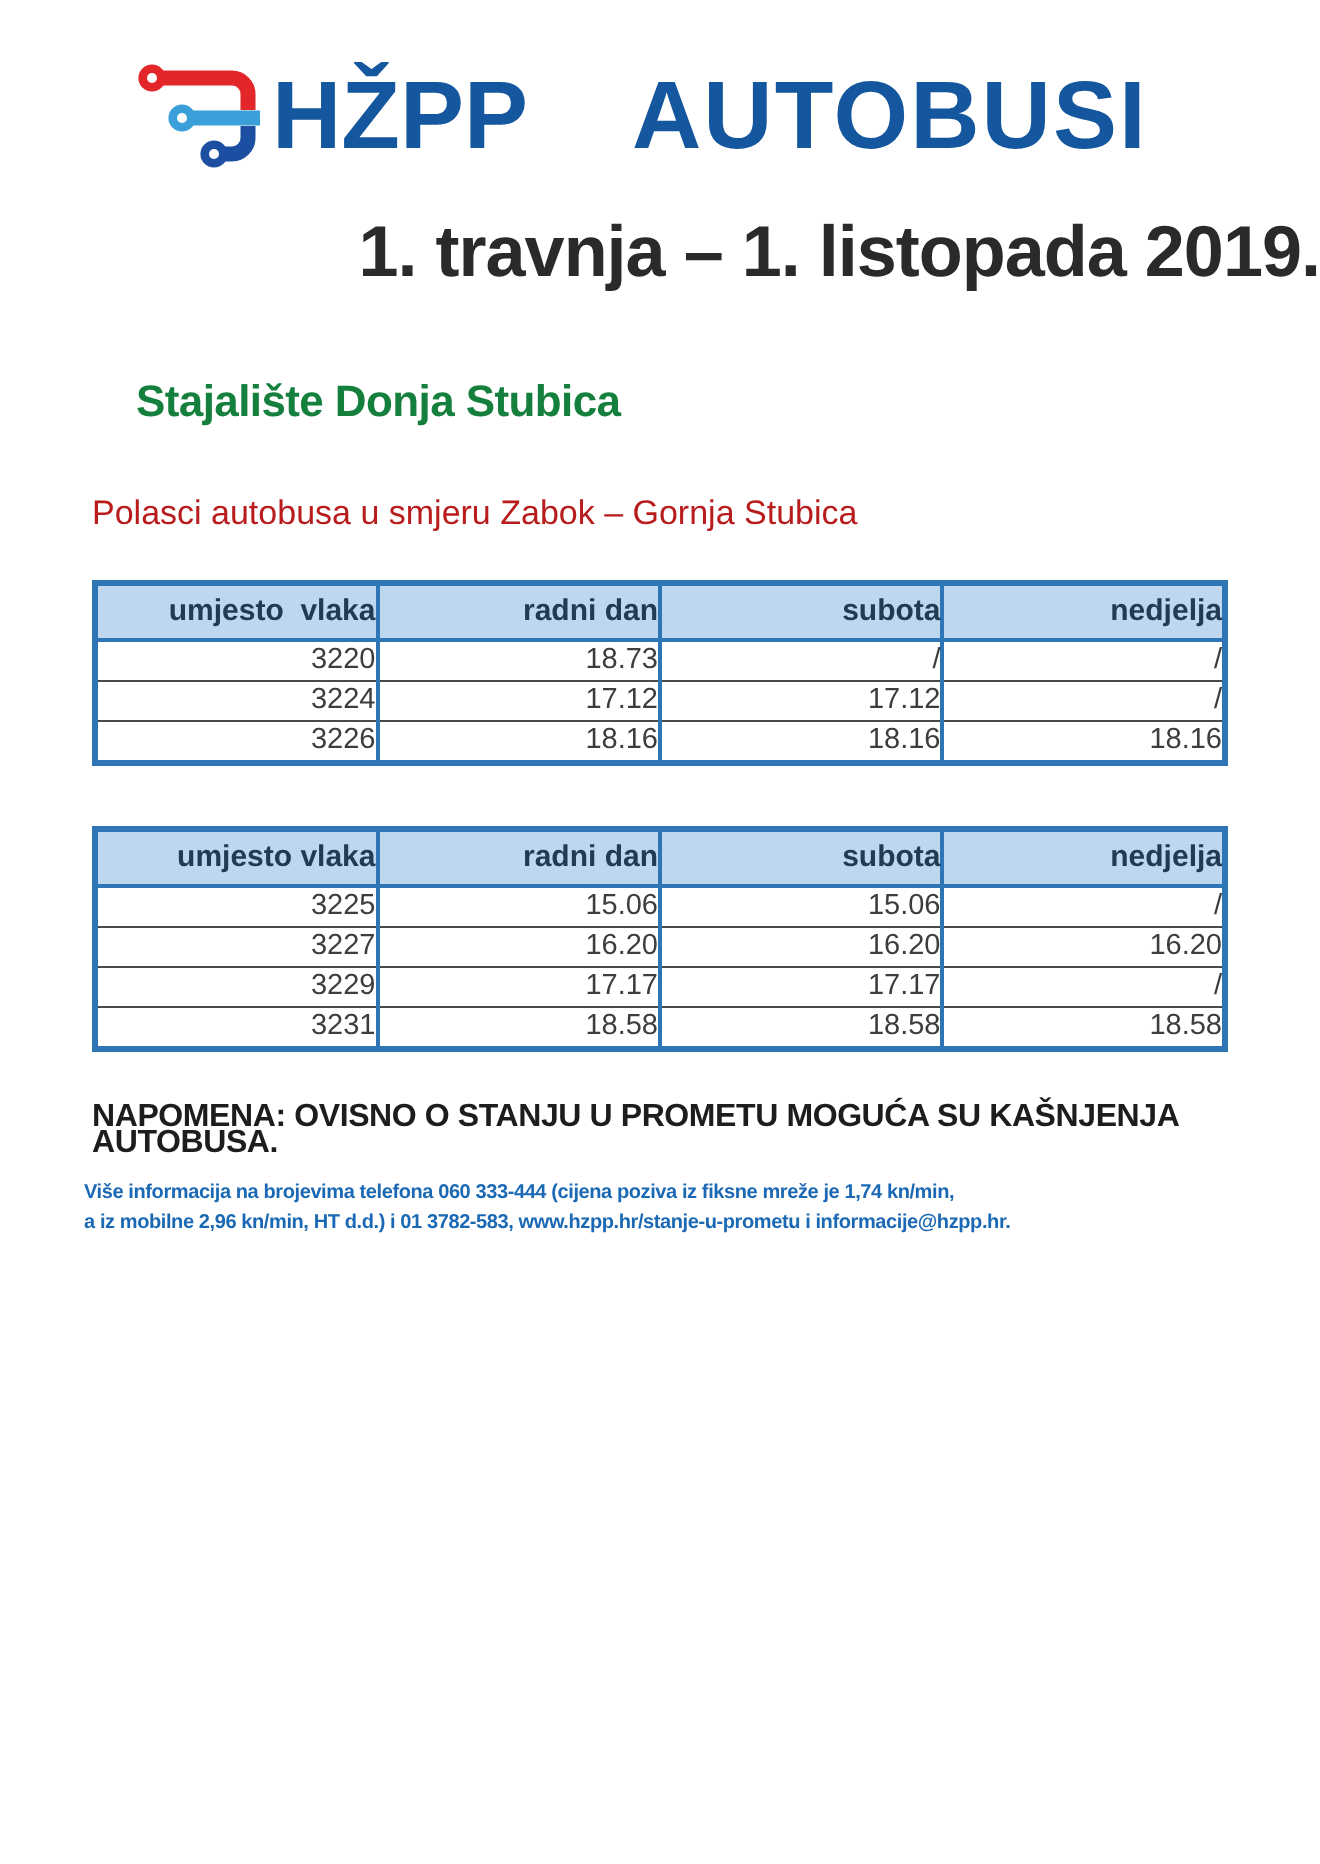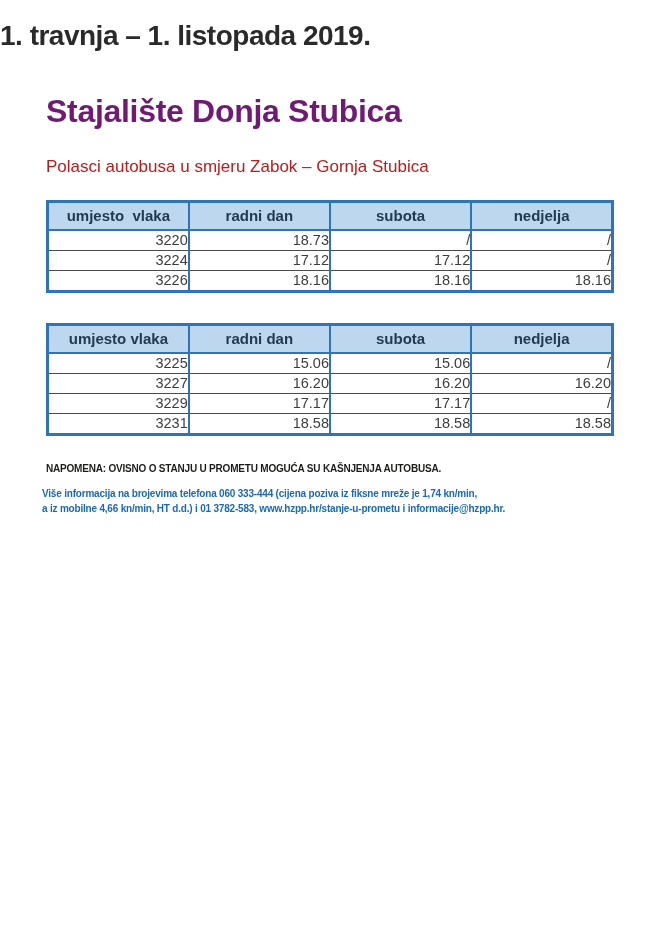--- a/index.html
+++ b/index.html
@@ -33,34 +33,34 @@
     margin-left: 52px;
     font-size: 48px;
     font-weight: bold;
     color: #15579f;
     letter-spacing: 1px;
     line-height: 1;
   }
   
   .date-range {
     margin-top: 20px;
-    text-align: left;
-    font-size: 28px;
+    text-align: right;
+    font-size: 36px;
     font-weight: bold;
     letter-spacing: -0.5px;
     color: #2b2a2a;
     line-height: 32px;
   }
   
   .station-heading {
-    margin: 42px 0 0 46px;
-    font-size: 32px;
+    margin: 42px 0 0 68px;
+    font-size: 22px;
     font-weight: bold;
     letter-spacing: -0.3px;
-    color: #701a75;
+    color: #15803d;
     line-height: 34px;
   }
   .direction-heading {
     margin: 28px 0 0 46px;
     font-size: 17px;
     font-weight: normal;
     color: #b91c1c;
     line-height: 22px;
   }
   .direction-heading.second { margin-top: 32px; }
@@ -72,60 +72,75 @@
     margin: 22px 0 0 46px;
     border: 3px solid #2e75b6;
   }
   .timetable.second { margin-top: 30px; }
   .timetable th {
     background: #bdd7ee;
     border: 2.5px solid #2e75b6;
     font-size: 15px;
     font-weight: bold;
     color: #223a52;
-    text-align: center;
+    text-align: right;
     padding: 4px 0 5px 0;
     white-space: pre;
   }
   .timetable td {
     border-left: 2.5px solid #2e75b6;
     border-right: 2.5px solid #2e75b6;
     border-top: 1.5px solid #4a4a4a;
     border-bottom: 1.5px solid #4a4a4a;
     font-size: 14.5px;
     color: #3d3d3d;
     text-align: right;
     height: 16px;
     line-height: 16px;
     padding: 1px 0 2px 0;
   }
   
   .note-text {
     margin: 26px 0 0 46px;
-    font-size: 10px;
+    font-size: 16px;
     font-weight: bold;
     letter-spacing: -0.2px;
     color: #1d1d1b;
     line-height: 13px;
   }
   .footer-info {
     width: 520px;
     margin: 11px 0 0 42px;
     font-size: 10px;
     font-weight: bold;
     letter-spacing: -0.2px;
     color: #1b69b4;
     line-height: 15px;
   }
 </style>
 </head>
 <body>
 
 <div class="page">
 
+  <div class="masthead">
+    <svg class="logo-mark" width="68" height="60" viewBox="0 0 68 60" aria-hidden="true">
+      <path d="M10 10 H50 a8 8 0 0 1 8 8 V26" fill="none" stroke="#e2262a" stroke-width="7.5"></path>
+      <circle cx="10" cy="10" r="6.8" fill="#e2262a"></circle>
+      <circle cx="10" cy="10" r="2.5" fill="#ffffff"></circle>
+      <path d="M58 34 V40 a8 8 0 0 1 -8 8 H41" fill="none" stroke="#1c4fa1" stroke-width="7.5"></path>
+      <circle cx="41" cy="48" r="6.8" fill="#1c4fa1"></circle>
+      <circle cx="41" cy="48" r="2.5" fill="#ffffff"></circle>
+      <line x1="25" y1="30" x2="64" y2="30" stroke="#3ba0da" stroke-width="7.5"></line>
+      <circle cx="25" cy="30" r="6.8" fill="#3ba0da"></circle>
+      <circle cx="25" cy="30" r="2.5" fill="#ffffff"></circle>
+    </svg>
+    <div class="brand-wordmark">HŽPP</div>
+    <div class="doc-title">AUTOBUSI</div>
+  </div>
 
   <div class="date-range">1. travnja – 1. listopada 2019.</div>
 
   <div class="station-heading">Stajalište Donja Stubica</div>
 
   <div class="direction-heading">Polasci autobusa u smjeru Zabok – Gornja Stubica</div>
 
   <table class="timetable">
     <thead>
       <tr>
@@ -192,16 +207,16 @@
         <td>18.58</td>
         <td>18.58</td>
       </tr>
     </tbody>
   </table>
 
   <div class="note-text">NAPOMENA: OVISNO O STANJU U PROMETU MOGUĆA SU KAŠNJENJA AUTOBUSA.</div>
 
   <div class="footer-info">
     <div>Više informacija na brojevima telefona 060 333-444 (cijena poziva iz fiksne mreže je 1,74 kn/min,</div>
-    <div>a iz mobilne 4,66 kn/min, HT d.d.) i 01 3782-583, www.hzpp.hr/stanje-u-prometu i informacije@hzpp.hr.</div>
+    <div>a iz mobilne 2,96 kn/min, HT d.d.) i 01 3782-583, www.hzpp.hr/stanje-u-prometu i informacije@hzpp.hr.</div>
   </div>
 
 </div>
 
 </body></html>

